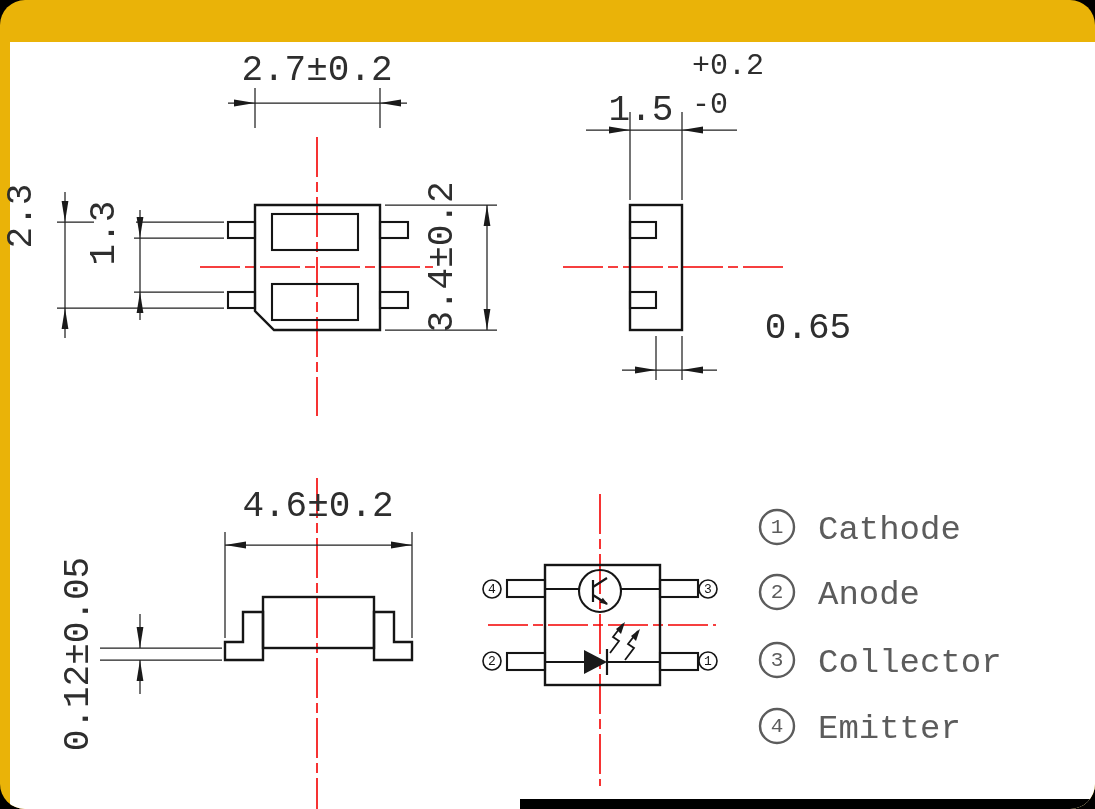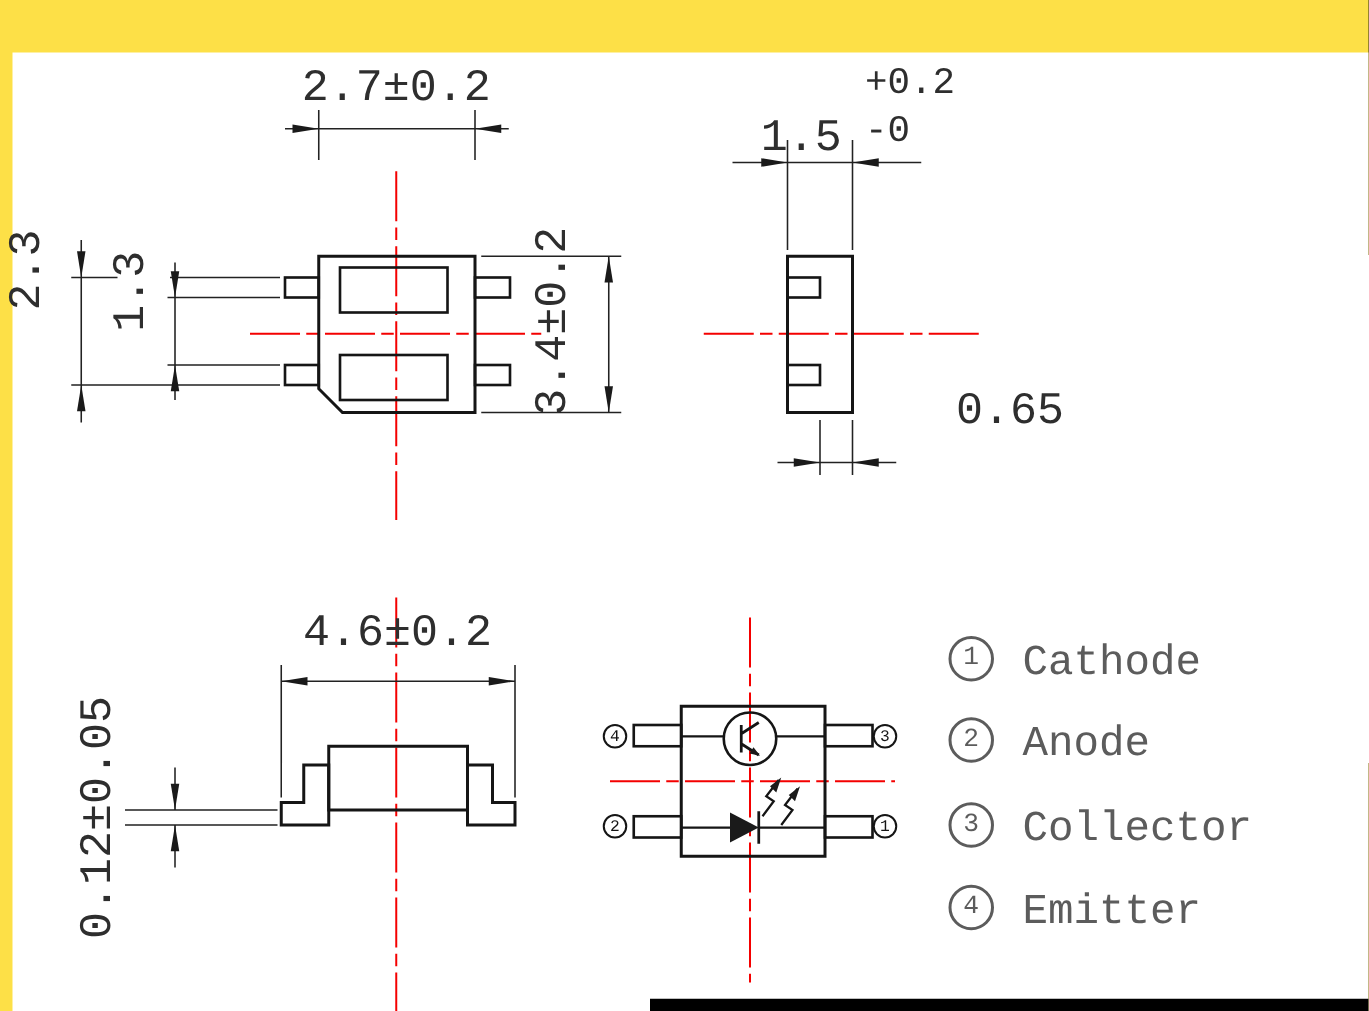--- a/index.html
+++ b/index.html
@@ -1,17 +1,17 @@
 <!DOCTYPE html>
 <html><head>
 <meta charset="utf-8">
 <style>
   html,body { margin:0; padding:0; background:#000; }
-  .stage { position:relative; width:1095px; height:809px; background:#fde047; overflow:hidden;
-           font-family:"Liberation Mono","DejaVu Sans Mono",monospace; }
+  .stage { position:relative; width:1095px; height:809px; background:#eab308; overflow:hidden;
+           font-family:"Liberation Mono","DejaVu Sans Mono",monospace;border-radius:25px; }
   svg { position:absolute; left:0; top:0; }
   .sheet    { fill:#ffffff; }
   .strip    { fill:#000000; }
   .outline  { fill:none; stroke:#151515; stroke-width:2.4; stroke-linejoin:miter; }
   .outline2 { fill:none; stroke:#151515; stroke-width:2.1; }
   .sym      { fill:none; stroke:#151515; stroke-width:2.2; }
   .sym2     { fill:none; stroke:#151515; stroke-width:1.8; }
   .dim      { fill:none; stroke:#222222; stroke-width:1.25; }
   .fillb    { fill:#1a1a1a; stroke:none; }
   .red      { fill:none; stroke:#f40000; stroke-width:1.6; stroke-dasharray:40 5 10 5; }

